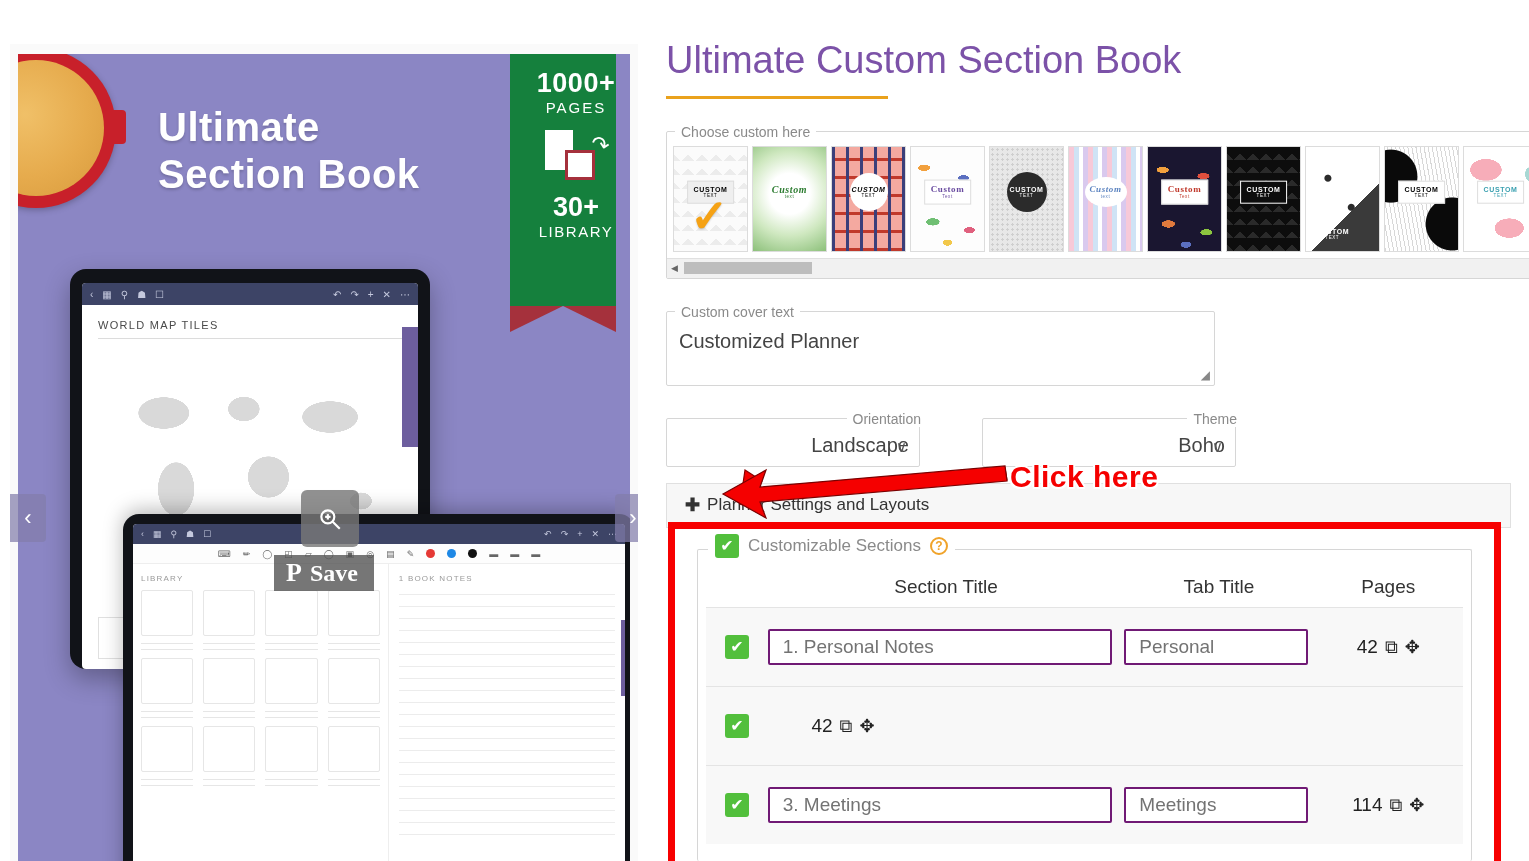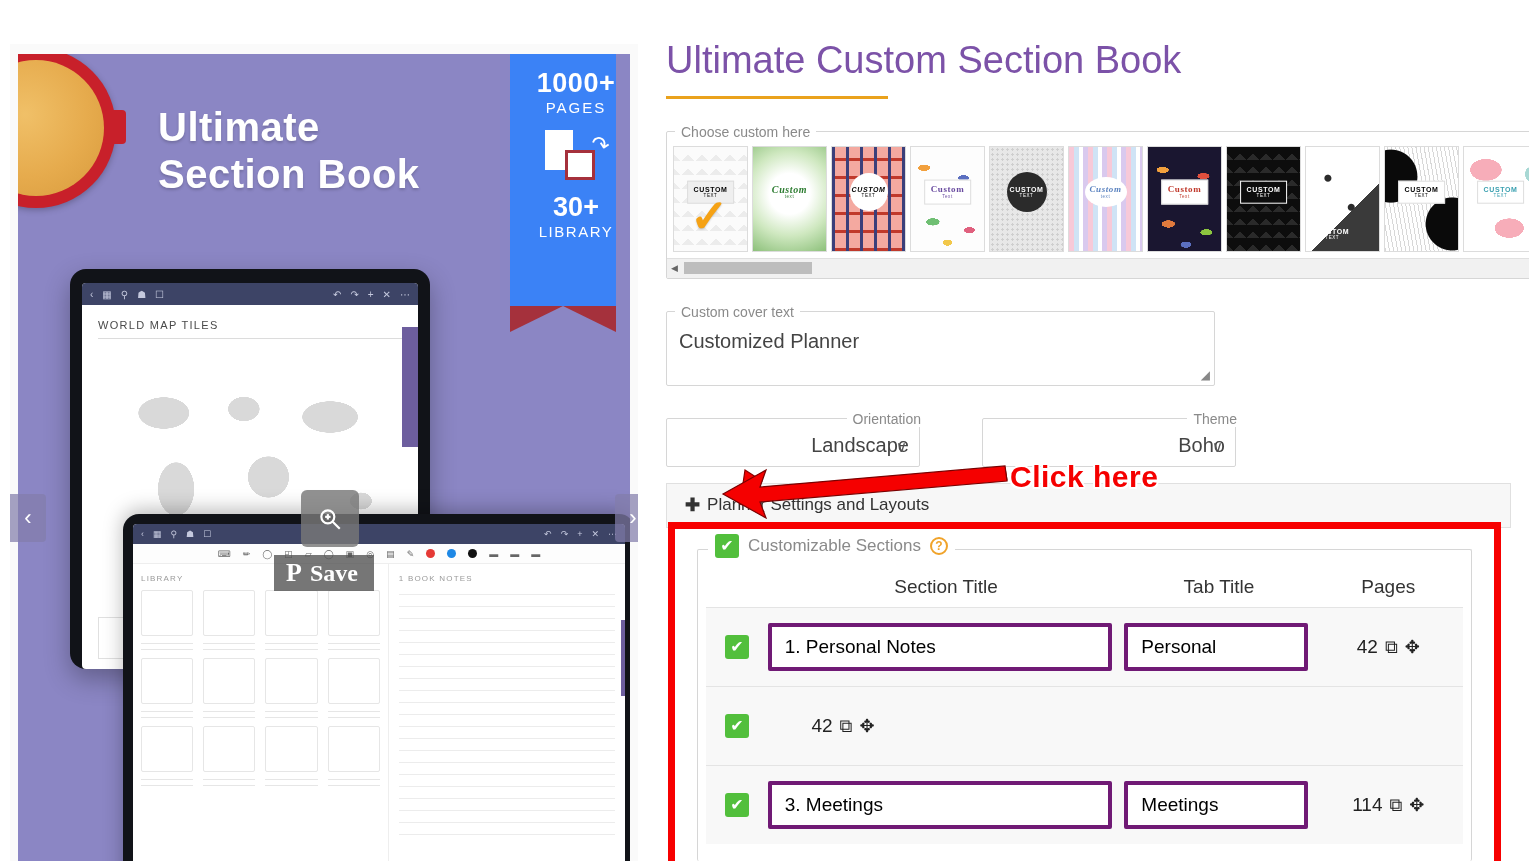--- a/index.html
+++ b/index.html
@@ -47,21 +47,21 @@
     width: 350px;
     color: #fff;
     font-size: 40px; font-weight: bold; line-height: 1.18;
     letter-spacing: .5px;
     text-shadow: 0 2px 3px rgba(0,0,0,.18);
   }
   
   .ribbon {
     position: absolute; right: 14px; top: -4px;
     width: 106px; height: 256px;
-    background: #3b82f6;
+    background: #15803d;
     padding-left: 26px;
   }
   .ribbon:after {
     content:""; position:absolute; left:0; bottom:-26px;
     border-left:53px solid #a5313c; border-right:53px solid #a5313c;
     border-bottom:26px solid transparent;
   }
   .ribbon .r-big { color:#fff; font-size:27px; font-weight:bold; text-align:center; margin-top:18px; letter-spacing:.5px;}
   .ribbon .r-small { color:#fff; font-size:15px; text-align:center; letter-spacing:2px; }
   .ribbon .r-icon { width:62px; height:52px; margin:14px auto 10px; position:relative; }
@@ -260,23 +260,23 @@
   .sect-head .c-pag { width:150px; text-align:center; }
   .sect-row {
     display:flex; align-items:center; height:79px;
     background:#f8f8f8; border-top:1px solid #e4e4e4;
   }
   .sect-row .c-chk { width:62px; display:flex; justify-content:center;}
   .sect-row .c-sec { width:358px; }
   .sect-row .c-tab { width:190px; }
   .sect-row .c-pag { width:150px; display:flex; align-items:center; justify-content:center; gap:7px;}
   .txtin {
-    background:#fff; border:4px solid #701a75; border-radius:2px;
-    height:48px; display:flex; align-items:center; padding:0 13px;
-    font-size:19px; color:#000000;
+    background:#fff; border:2px solid #701a75; border-radius:2px;
+    height:36px; display:flex; align-items:center; padding:0 13px;
+    font-size:19px; color:#737373;
   }
   .c-sec .txtin { width:344px; }
   .c-tab .txtin { width:184px; }
   .pg-num { font-size:19px; color:#222; }
   .pg-ico { font-size:18px; color:#222; }
 
   
   .annot-svg { position:absolute; left:0; top:0; width:1529px; height:861px; pointer-events:none; }
   .click-label {
     position:absolute; left:1010px; top:460px;

